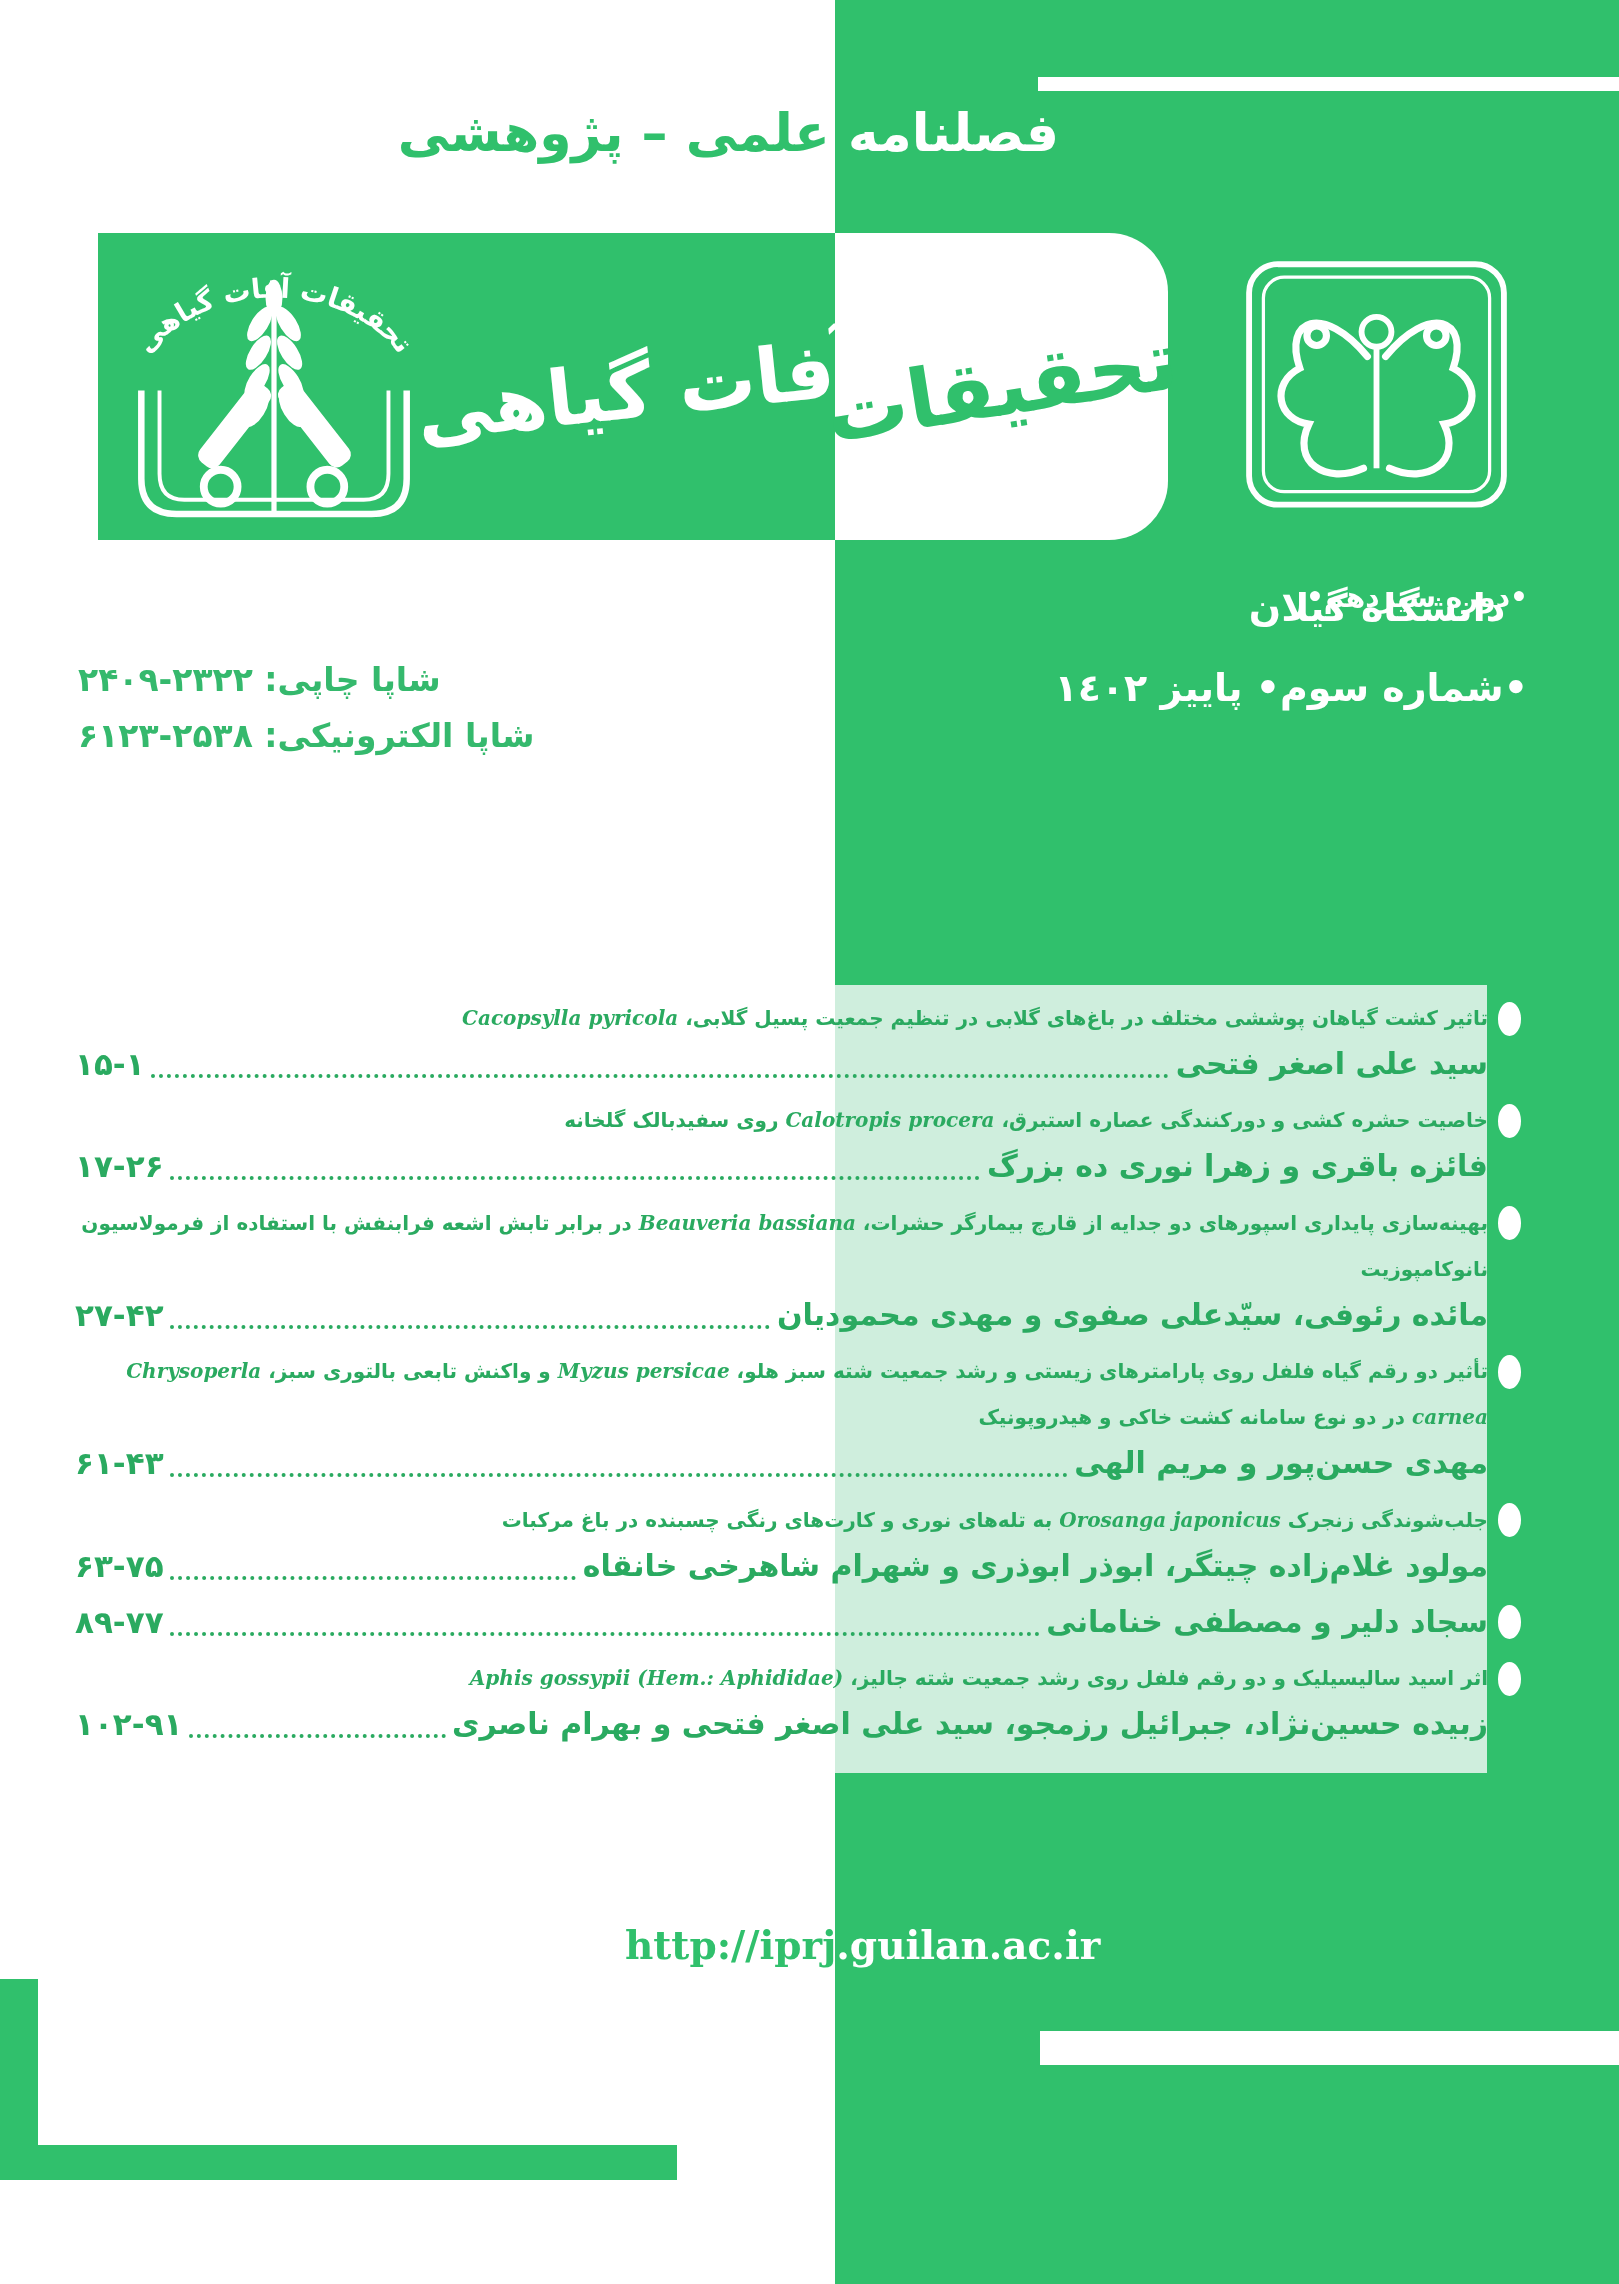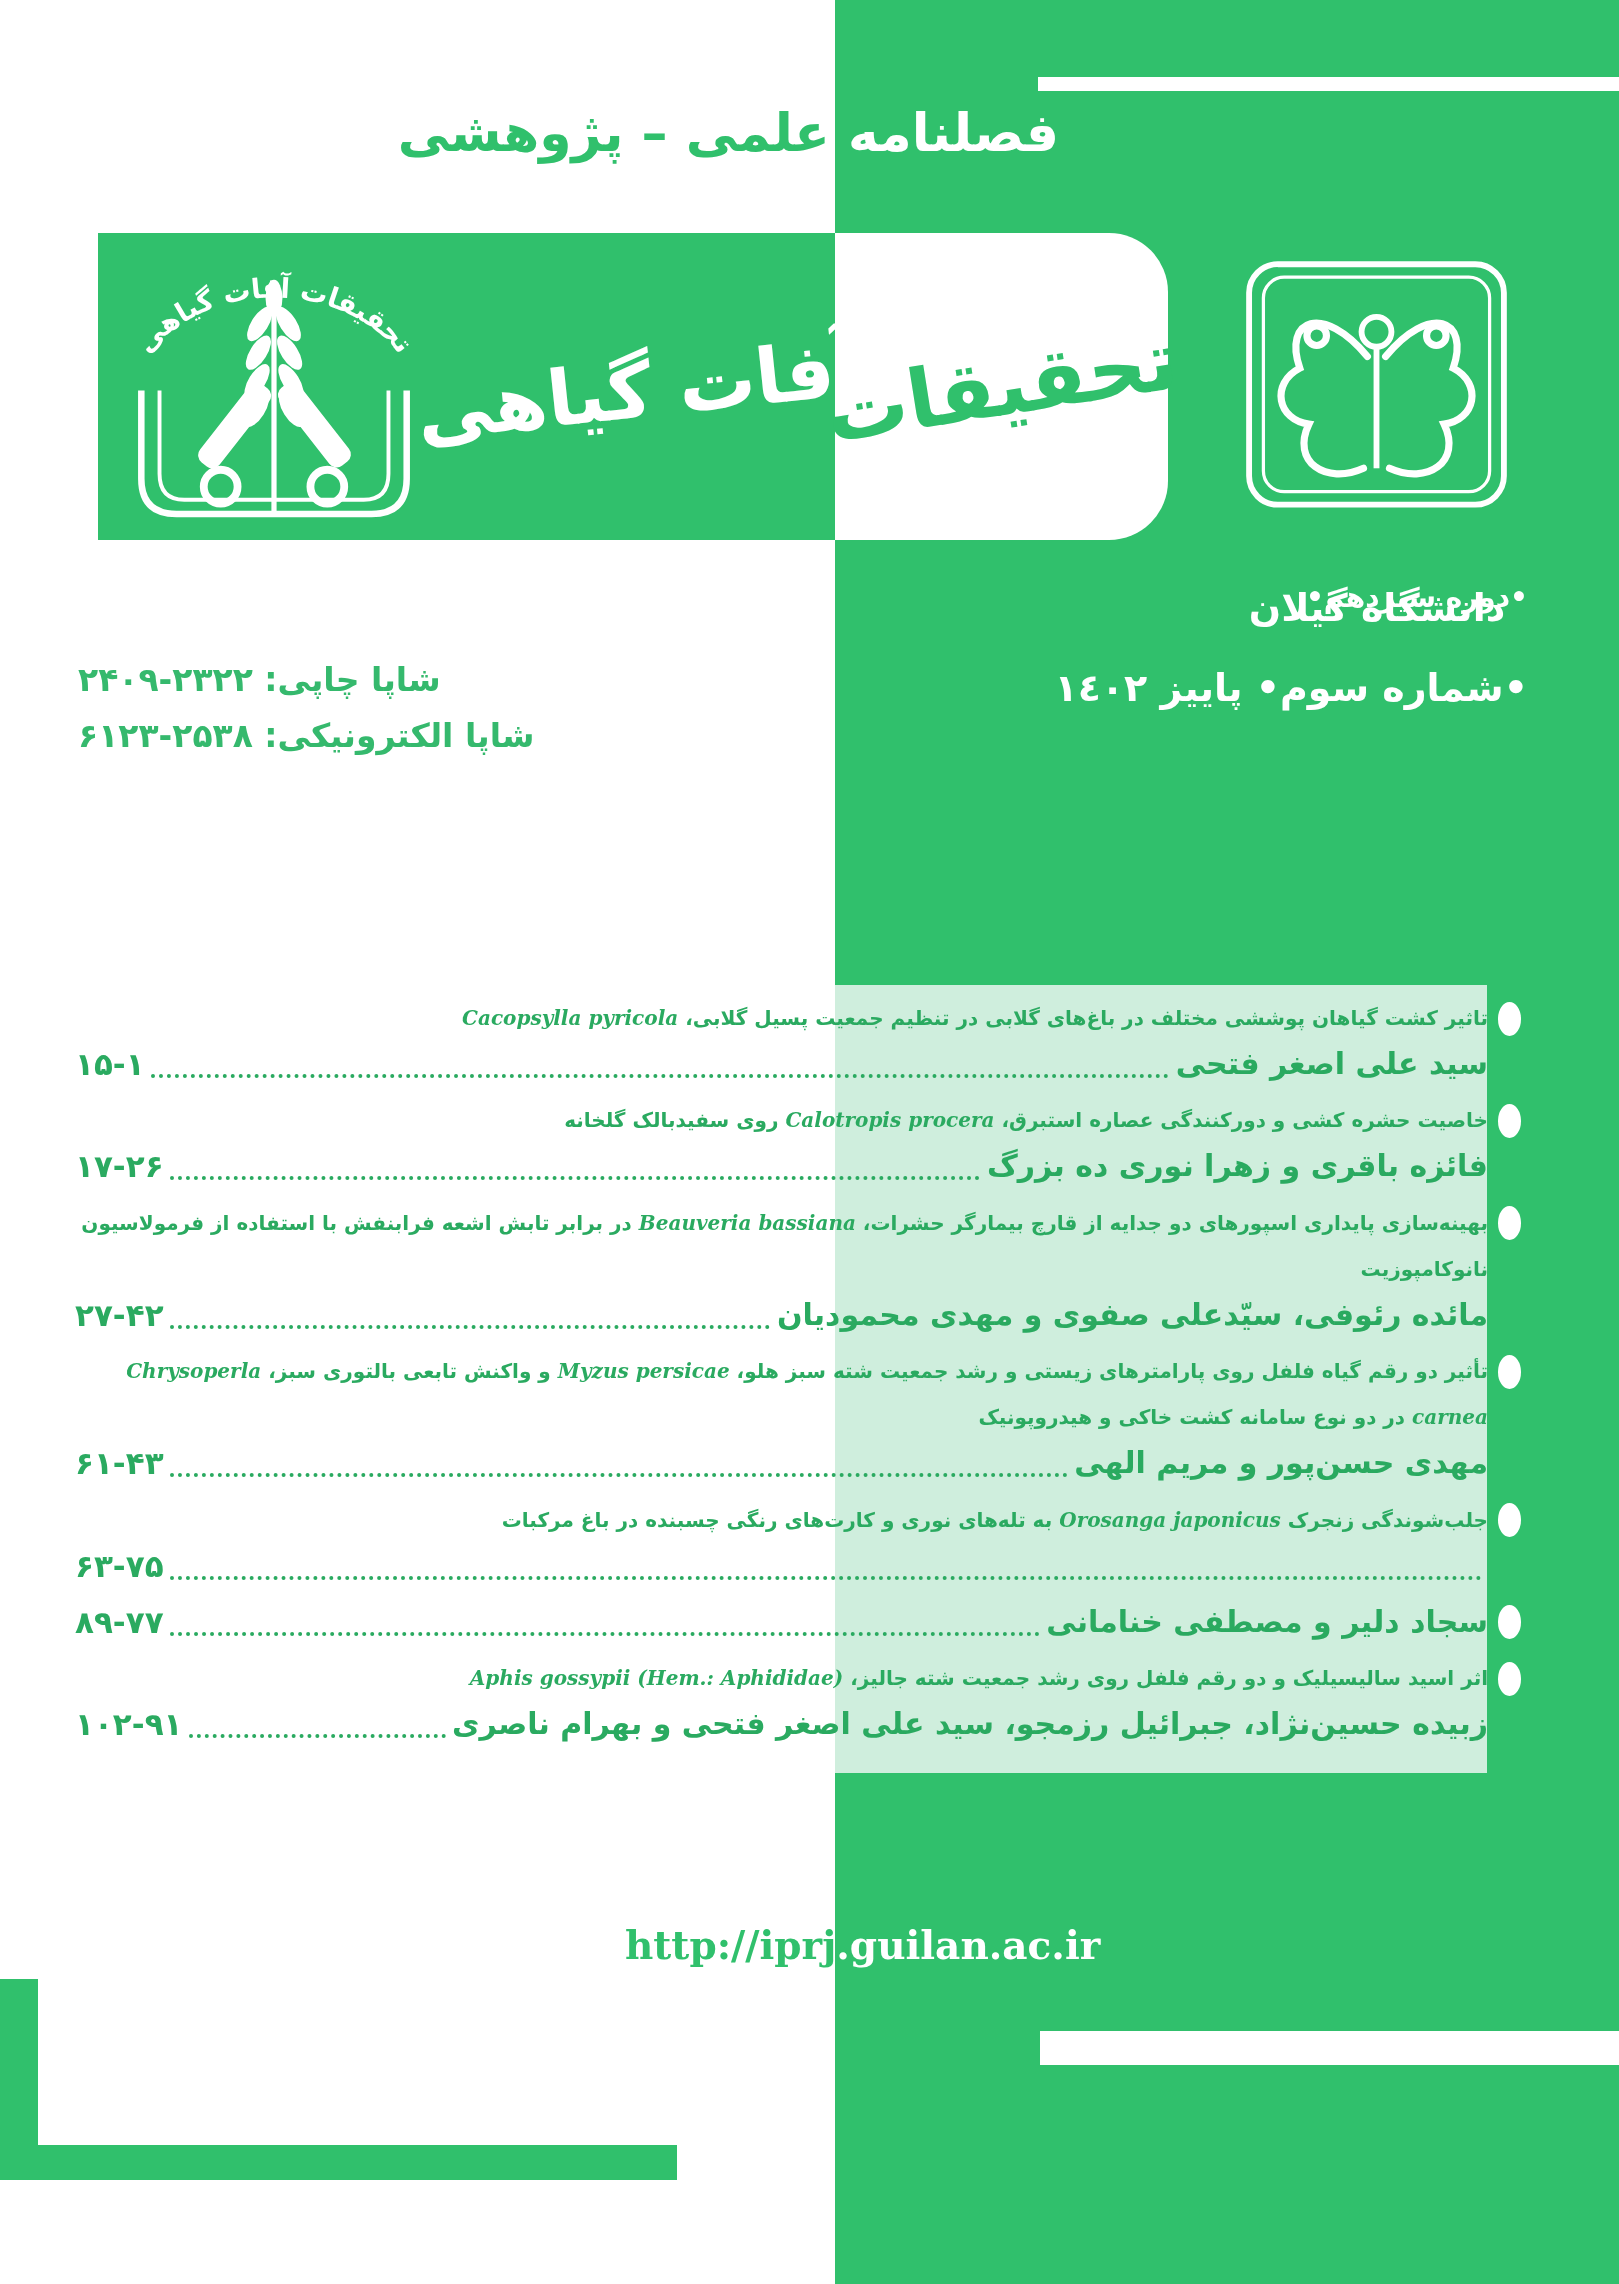--- a/index.html
+++ b/index.html
@@ -189,20 +189,21 @@
         <div class="entry-meta">
           <span class="authors">مهدی حسن‌پور و مریم الهی</span>
           <span class="leader"></span>
           <span class="pages">۶۱-۴۳</span>
         </div>
       </div>
       <div class="entry">
         <div class="bullet"></div>
         <div class="entry-title">جلب‌شوندگی زنجرک <span class="latin">Orosanga japonicus</span> به تله‌های نوری و کارت‌های رنگی چسبنده در باغ مرکبات</div>
         <div class="entry-meta">
+          <span class="authors">مولود غلام‌زاده چیتگر، ابوذر ابوذری و شهرام شاهرخی خانقاه</span>
           <span class="leader"></span>
           <span class="pages">۶۳-۷۵</span>
         </div>
       </div>
       <div class="entry">
         <div class="bullet"></div>
         <div class="entry-meta">
           <span class="authors">سجاد دلیر و مصطفی خنامانی</span>
           <span class="leader"></span>
           <span class="pages">۸۹-۷۷</span>

